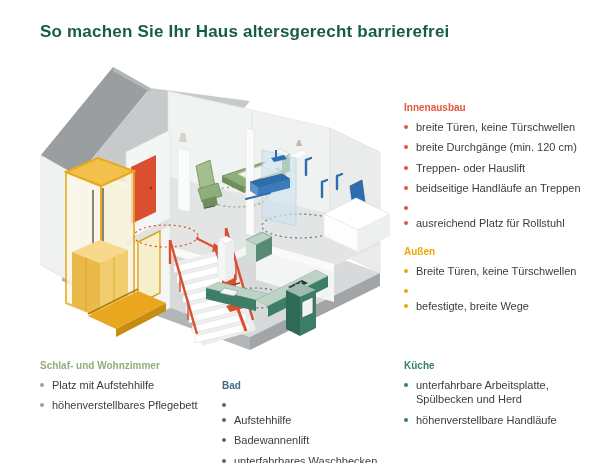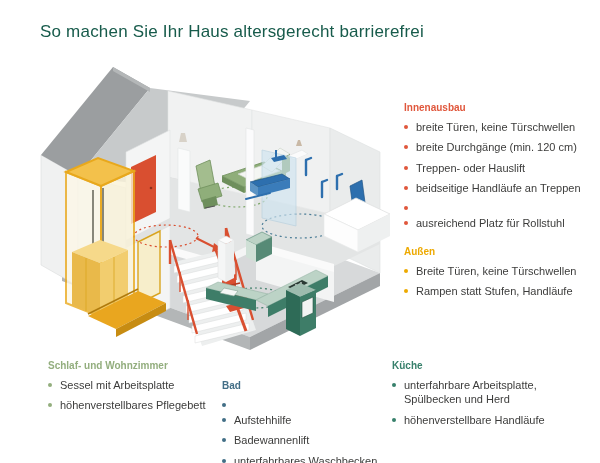--- a/index.html
+++ b/index.html
@@ -1,18 +1,18 @@
 <!DOCTYPE html>
 <html><head>
 <meta charset="utf-8">
 <style>
   html,body{margin:0;padding:0;background:#fff;}
   .stage{position:relative;width:600px;height:463px;background:#ffffff;overflow:hidden;
          font-family:"Liberation Sans",sans-serif;}
-  .title{position:absolute;left:40px;top:22px;font-size:17px;font-weight:normal;
+  .title{position:absolute;left:40px;top:22px;font-size:17px;font-weight:bold;
          color:#175B4B;letter-spacing:.2px;}
   .illu{position:absolute;left:0;top:0;}
   .block{position:absolute;font-size:11px;color:#3C3C3B;}
   .block h3{margin:0 0 7px 0;font-size:10px;font-weight:bold;color:var(--c);}
   .item{display:flex;gap:8px;margin:0 0 6px 0;line-height:1.3;}
   .dot{flex:none;width:4px;height:4px;border-radius:50%;background:var(--c);margin-top:5px;}
 </style>
 </head>
 <body>
 
@@ -228,31 +228,34 @@
 
   <div class="block" style="left: 404px; top: 246px; width: 192px; --c: #EDA900;">
     <h3>Außen</h3>
     <div>
         <div class="item">
           <span class="dot"></span>
           <span>Breite Türen, keine Türschwellen</span>
         </div>
         <div class="item">
           <span class="dot"></span>
-          <span>Rampen statt Stufen, Handläufe</span>
-        </div>
-      </div>
-  </div>
-
-  <div class="block" style="left: 48px; top: 360px; width: 178px; --c: #93AE7E;">
+        </div>
+        <div class="item">
+          <span class="dot"></span>
+          <span>befestigte, breite Wege</span>
+        </div>
+      </div>
+  </div>
+
+  <div class="block" style="left: 40px; top: 360px; width: 178px; --c: #93AE7E;">
     <h3>Schlaf- und Wohnzimmer</h3>
     <div>
         <div class="item">
           <span class="dot"></span>
-          <span>Sessel mit Arbeitsplatte</span>
+          <span>Platz mit Aufstehhilfe</span>
         </div>
         <div class="item">
           <span class="dot"></span>
           <span>höhenverstellbares Pflegebett</span>
         </div>
       </div>
   </div>
 
   <div class="block" style="left: 222px; top: 380px; width: 168px; --c: #426E86;">
     <h3>Bad</h3>
@@ -268,21 +271,21 @@
           <span class="dot"></span>
           <span>Badewannenlift</span>
         </div>
         <div class="item">
           <span class="dot"></span>
           <span>unterfahrbares Waschbecken</span>
         </div>
       </div>
   </div>
 
-  <div class="block" style="left: 392px; top: 360px; width: 190px; --c: #37806B;">
+  <div class="block" style="left: 404px; top: 360px; width: 190px; --c: #37806B;">
     <h3>Küche</h3>
     <div>
         <div class="item">
           <span class="dot"></span>
           <span>unterfahrbare Arbeitsplatte, Spülbecken und Herd</span>
         </div>
         <div class="item">
           <span class="dot"></span>
           <span>höhenverstellbare Handläufe</span>
         </div>

